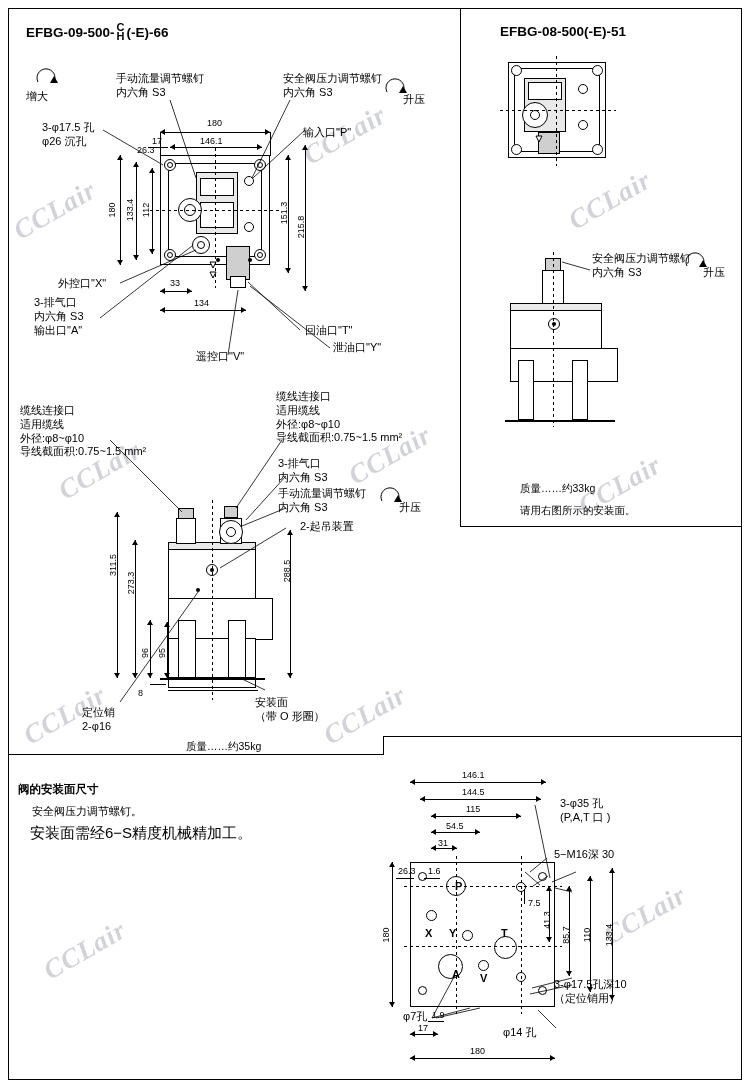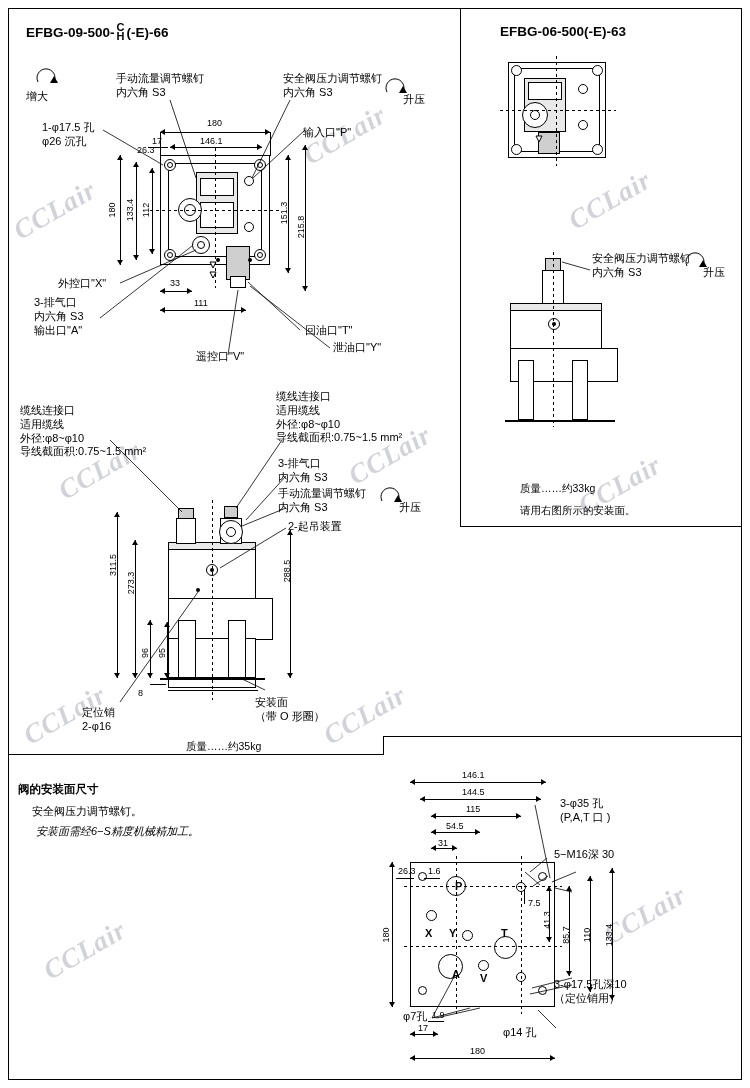--- a/index.html
+++ b/index.html
@@ -87,21 +87,21 @@
 
 <div class="abs" style="left:26px; top:22px; display:flex; align-items:center;">
   <span class="ttl">EFBG-09-500-</span>
   <span class="abs" style="position:relative; display:inline-block; width:12px; text-align:center; line-height:1;">
     <span style="display:block; font-size:11px; font-weight:bold; margin-bottom:-2px;">C</span>
     <span style="display:block; font-size:11px; font-weight:bold;">H</span>
   </span>
   <span class="ttl">(-E)-66</span>
 </div>
 
-<div class="abs ttl" style="left:500px; top:24px;">EFBG-06-500(-E)-63</div>
+<div class="abs ttl" style="left:500px; top:24px;">EFBG-08-500(-E)-51</div>
 
 <div class="part fill-lt" style="left:160px; top:155px; width:110px; height:110px;"></div>
 <div class="part" style="left:168px; top:163px; width:94px; height:94px; border:1px solid #000;"></div>
 
 <div class="circle" style="left:164px; top:159px; width:12px; height:12px;"></div>
 <div class="circle" style="left:254px; top:159px; width:12px; height:12px;"></div>
 <div class="circle" style="left:164px; top:249px; width:12px; height:12px;"></div>
 <div class="circle" style="left:254px; top:249px; width:12px; height:12px;"></div>
 <div class="circle" style="left:167px; top:162px; width:6px; height:6px;"></div>
 <div class="circle" style="left:257px; top:162px; width:6px; height:6px;"></div>
@@ -173,21 +173,21 @@
 <div class="abs dim" style="left:290px; top:222px; transform:rotate(-90deg);">215.8</div>
 
 <div class="ln hln" style="left:160px; top:291px; width:32px;"></div>
 <div class="arrowL" style="left:160px; top:288px;"></div>
 <div class="arrowR" style="left:187px; top:288px;"></div>
 <div class="abs dim" style="left:170px; top:278px;">33</div>
 
 <div class="ln hln" style="left:160px; top:310px; width:86px;"></div>
 <div class="arrowL" style="left:160px; top:307px;"></div>
 <div class="arrowR" style="left:241px; top:307px;"></div>
-<div class="abs dim" style="left:194px; top:298px;">111</div>
+<div class="abs dim" style="left:194px; top:298px;">134</div>
 
 <svg style="left:0; top:0; width:460px; height:380px;">
   <g stroke="#000" stroke-width="0.8" fill="none">
     <path d="M170,100 L196,178"></path>
     <path d="M290,100 L252,178"></path>
     <path d="M103,130 L163,165"></path>
     <path d="M305,130 L253,178"></path>
     <path d="M120,283 L196,250"></path>
     <path d="M100,318 L192,246"></path>
     <path d="M228,355 L238,290"></path>
@@ -210,21 +210,21 @@
 
 <div class="abs lbl" style="left:116px; top:72px;">
   <span>手动流量调节螺钉</span><br>
   <span>内六角 S3</span>
 </div>
 <div class="abs lbl" style="left:283px; top:72px;">
   <span>安全阀压力调节螺钉</span><br>
   <span>内六角 S3</span>
 </div>
 <div class="abs lbl" style="left:42px; top:121px;">
-  <span>1-φ17.5 孔</span><br>
+  <span>3-φ17.5 孔</span><br>
   <span>φ26 沉孔</span>
 </div>
 <div class="abs lbl" style="left:303px; top:126px;">输入口"P"</div>
 <div class="abs lbl" style="left:58px; top:277px;">外控口"X"</div>
 <div class="abs lbl" style="left:34px; top:296px;">
   <span>3-排气口</span><br>
   <span>内六角 S3</span><br>
   <span>输出口"A"</span>
 </div>
 <div class="abs lbl" style="left:196px; top:350px;">遥控口"V"</div>
@@ -313,21 +313,21 @@
 </div>
 <div class="abs lbl" style="left:278px; top:487px;">
   <span>手动流量调节螺钉</span><br>
   <span>内六角 S3</span>
 </div>
 <svg style="left:380px; top:487px; width:22px; height:20px;">
   <path d="M2,14 A9,9 0 1 1 18,14" stroke="#000" stroke-width="1" fill="none"></path>
   <polygon points="18,8 22,15 14,15" fill="#000"></polygon>
 </svg>
 <div class="abs lbl" style="left:399px; top:501px;">升压</div>
-<div class="abs lbl" style="left:288px; top:520px;">2-起吊装置</div>
+<div class="abs lbl" style="left:300px; top:520px;">2-起吊装置</div>
 <div class="abs lbl" style="left:255px; top:696px;">
   <span>安装面</span><br>
   <span>（带 O 形圈）</span>
 </div>
 <div class="abs lbl" style="left:82px; top:706px;">
   <span>定位销</span><br>
   <span>2-φ16</span>
 </div>
 <div class="abs note" style="left:186px; top:740px;">质量……约35kg</div>
 
@@ -377,21 +377,21 @@
   <polygon points="18,8 22,15 14,15" fill="#000"></polygon>
 </svg>
 <div class="abs lbl" style="left:703px; top:266px;">升压</div>
 
 <div class="abs note" style="left:520px; top:482px;">质量……约33kg</div>
 <div class="abs note" style="left:520px; top:504px;">请用右图所示的安装面。</div>
 
 <div class="abs" style="left:18px; top:782px;">
   <div style="font-size:11.5px; font-weight:bold;">阀的安装面尺寸</div>
   <div style="font-size:11px; margin-top:7px; margin-left:14px;">安全阀压力调节螺钉。</div>
-  <div style="font-size:11px; margin-top:5px; margin-left:18px;font-style:italic;">安装面需经6−S精度机械精加工。</div>
+  <div style="font-size:15px; margin-top:5px; margin-left:12px;">安装面需经6−S精度机械精加工。</div>
 </div>
 
 <div class="part fill-lt" style="left:410px; top:862px; width:145px; height:145px;"></div>
 
 <div class="circle" style="left:446px; top:876px; width:20px; height:20px;"></div>
 <div class="circle" style="left:438px; top:954px; width:25px; height:25px;"></div>
 <div class="circle" style="left:494px; top:936px; width:23px; height:23px;"></div>
 <div class="circle" style="left:426px; top:910px; width:11px; height:11px;"></div>
 <div class="circle" style="left:462px; top:930px; width:11px; height:11px;"></div>
 <div class="circle" style="left:478px; top:960px; width:11px; height:11px;"></div>

